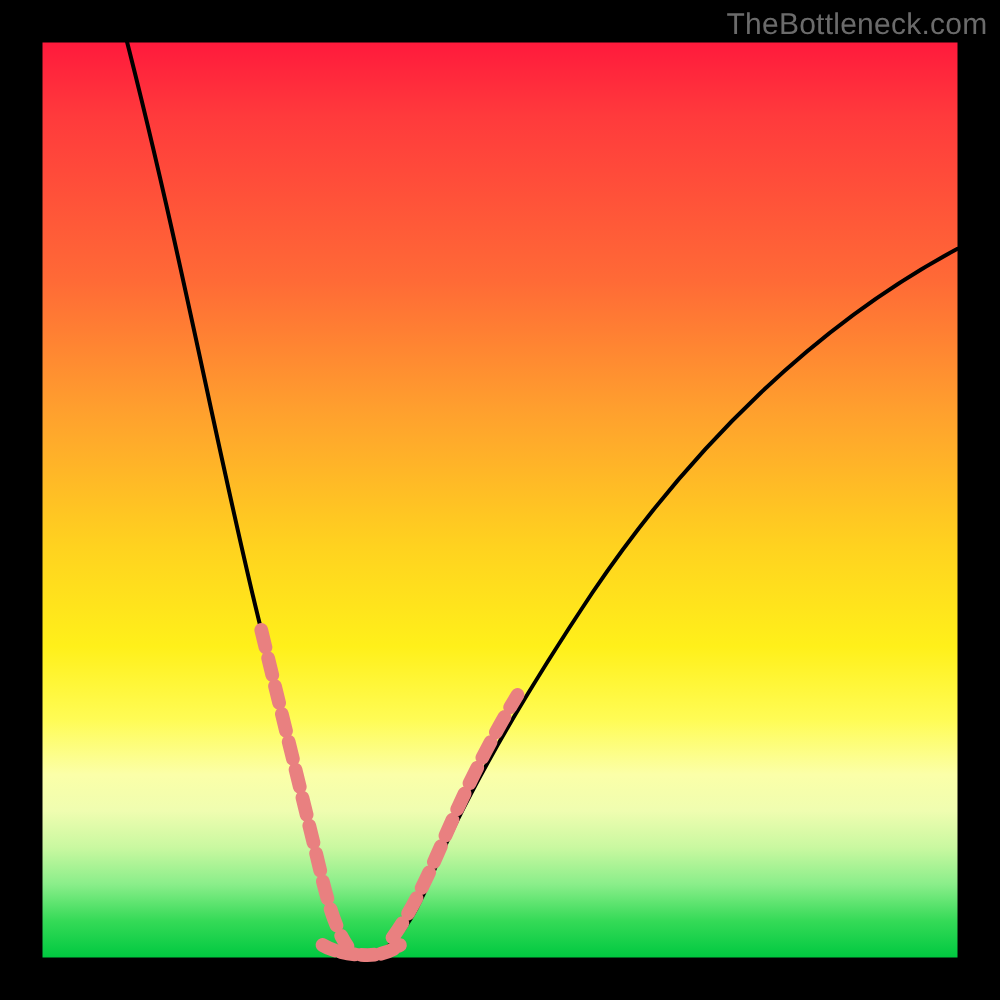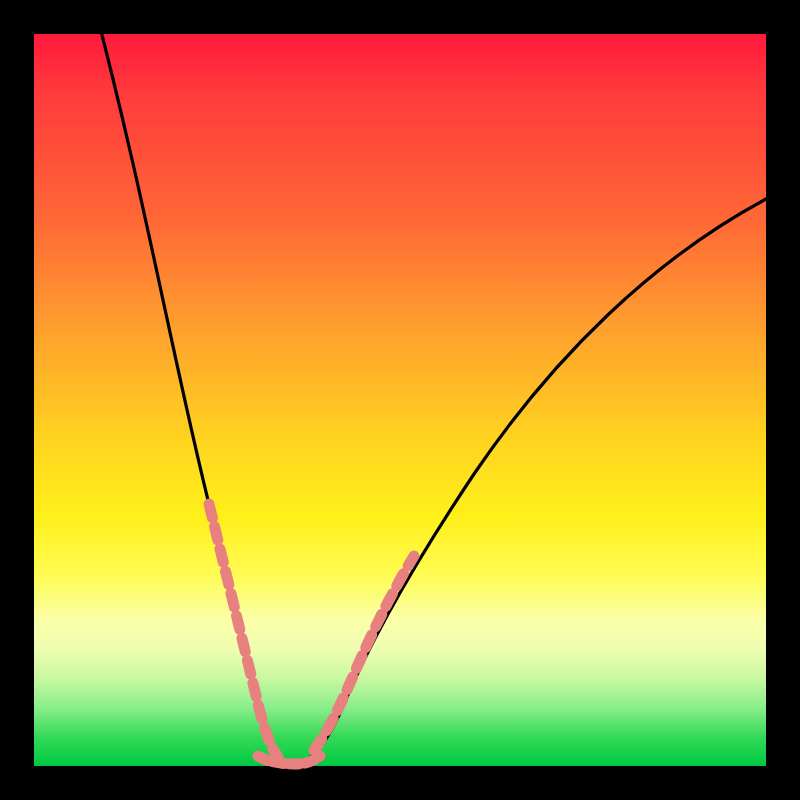--- a/index.html
+++ b/index.html
@@ -59,20 +59,21 @@
     width: 732px;
     height: 732px;
     overflow: visible;
   }
 </style>
 </head>
 <body>
 
 <div class="frame">
 
+  <div class="watermark">TheBottleneck.com</div>
 
   <div class="plot-area">
     <svg class="curve" viewBox="0 0 732 732" preserveAspectRatio="none">
 
       <path fill="none" d="
               M 60 -30
               C 110 160, 140 330, 175 470
               C 196 556, 212 620, 224 670
               C 232 702, 240 720, 250 727
               L 270 727

